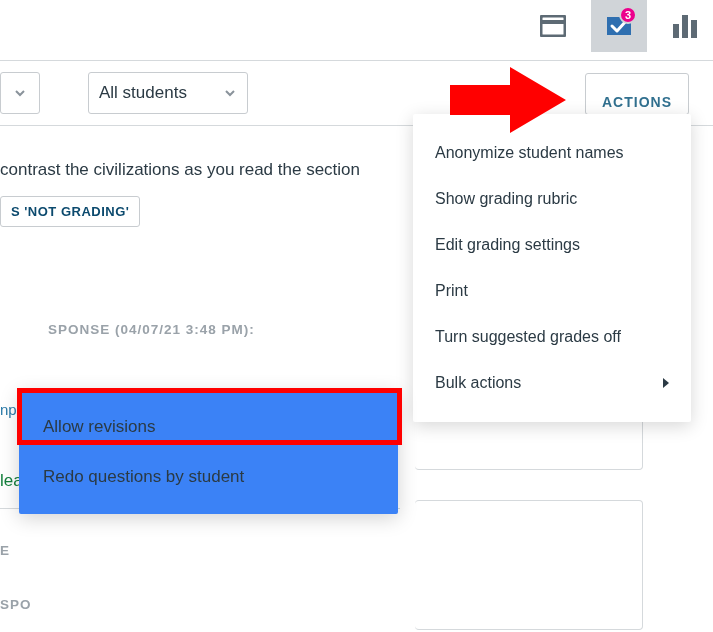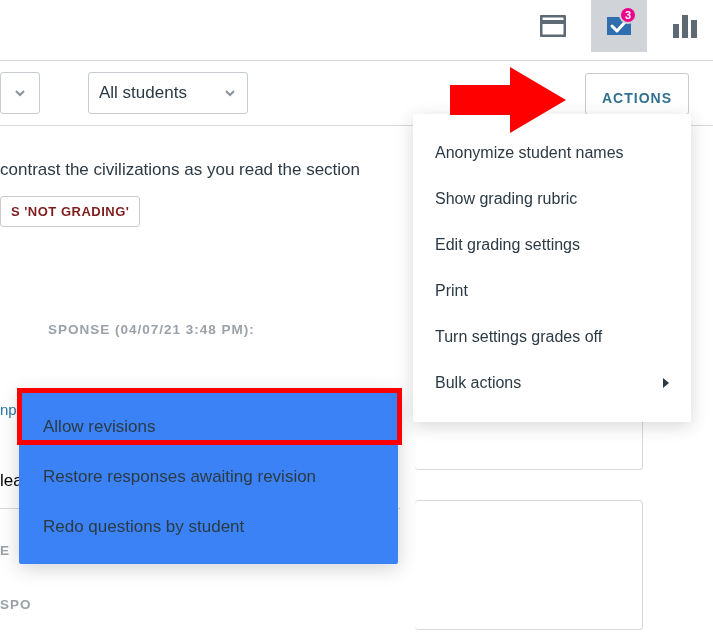--- a/index.html
+++ b/index.html
@@ -68,22 +68,22 @@
   .select-stub.second { min-width:160px; }
   .select-stub .lbl { font-size:17px; color:#2b3a44; flex:1; }
   .chev { color:#8a939b; }
 
   .actions-btn {
     position:absolute;
     right:24px; top:12px;
     height:42px;
     border:1px solid #c8ccd0;
     border-radius:3px;
-    padding:16px 16px;
-    display:flex; align-items:flex-start;
+    padding:4px 16px;
+    display:flex; align-items:flex-end;
     background:#fff;
     font-size:14px;
     font-weight:700;
     letter-spacing:1px;
     color:#31708f;
   }
 
   
   .bodytext {
     position:absolute;
@@ -94,21 +94,21 @@
   }
   .chip {
     position:absolute;
     top:196px; left:0;
     border:1px solid #c8ccd0;
     border-radius:3px;
     padding:7px 10px;
     font-size:13px;
     font-weight:700;
     letter-spacing:.5px;
-    color:#7f1d1d;
+    color:#0c4a6e;
     background:#fff;
   }
 
   .meta {
     position:absolute;
     top:322px; left:0;
     font-size:13.5px;
     font-weight:700;
     letter-spacing:1px;
     color:#9aa2a9;
@@ -117,21 +117,21 @@
   .frag1 {
     position:absolute;
     top:401px; left:0;
     color:#2b7aa8;
     font-size:15px;
   }
   .frag2 {
     position:absolute;
     top:471px; left:0;
     font-size:17px;
-    color:#000000;
+    color:#15803d;
   }
   .hr1 {
     position:absolute;
     top:508px; left:0;
     width:400px;
     border:none;
     border-top:1px solid #d5d9dc;
   }
   .meta2 {
     position:absolute;
@@ -295,34 +295,31 @@
   <div class="item">
     <span>Show grading rubric</span>
   </div>
   <div class="item">
     <span>Edit grading settings</span>
   </div>
   <div class="item">
     <span>Print</span>
   </div>
   <div class="item">
-    <span>Turn settings grades off</span>
+    <span>Turn suggested grades off</span>
   </div>
   <div class="item">
     <span>Bulk actions</span>
     <span class="tri"></span>
   </div>
 </div>
 
 <div class="dropdown-bulk">
   <div class="item">
     <span>Allow revisions</span>
-  </div>
-  <div class="item">
-    <span>Restore responses awaiting revision</span>
   </div>
   <div class="item">
     <span>Redo questions by student</span>
   </div>
 </div>
 
 <div class="redbox"></div>
 
 <svg class="redarrow" width="120" height="74" viewBox="0 0 120 74">
   <path d="M2 22 L62 22 L62 4 L118 37 L62 70 L62 52 L2 52 Z" fill="#ff0000"></path>

